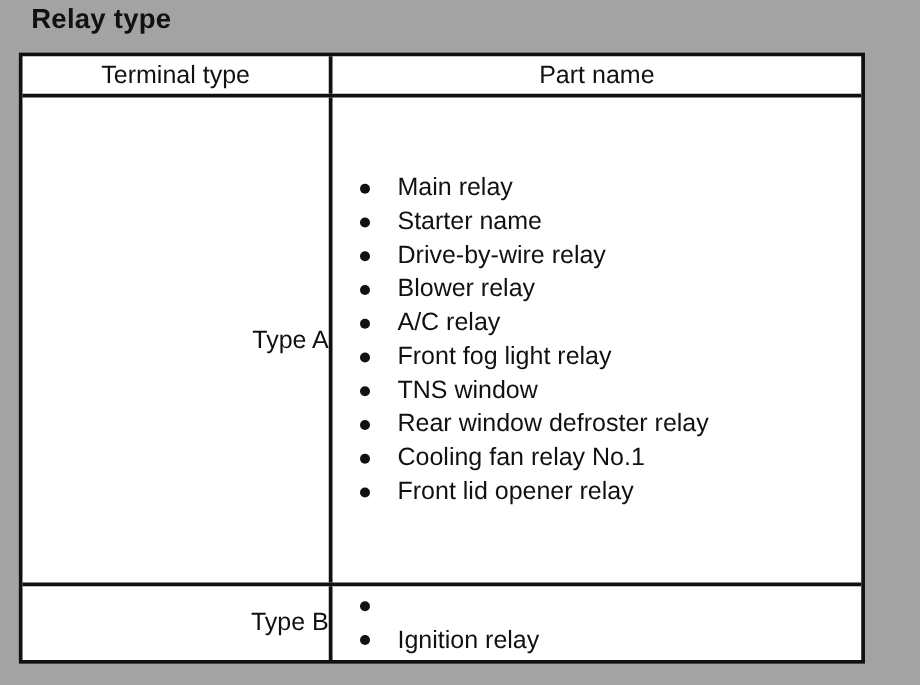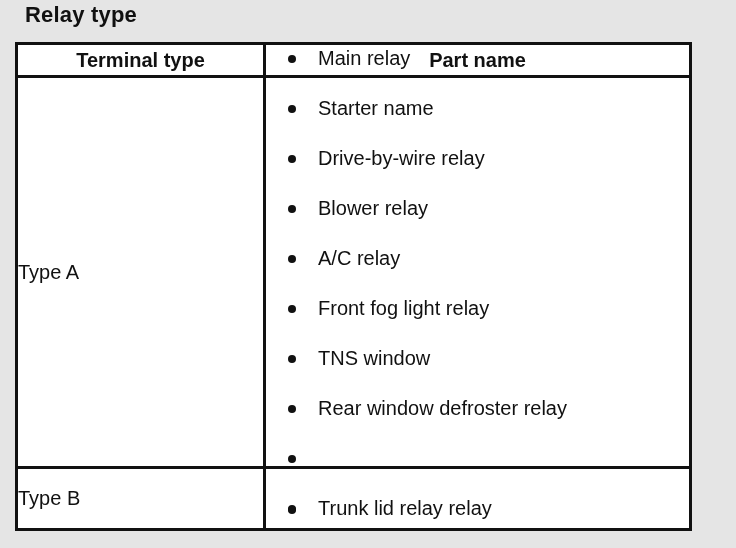--- a/index.html
+++ b/index.html
@@ -6,21 +6,21 @@
     margin: 0;
     padding: 0;
     background: #ffffff;
     font-family: "Liberation Sans", "DejaVu Sans", sans-serif;
     color: #111111;
   }
   .page {
     position: relative;
     width: 736px;
     height: 548px;
-    background: #e5e5e5;
+    background: #a3a3a3;
     overflow: hidden;
   }
   .page-title {
     position: absolute;
     left: 25px;
     top: 2px;
     margin: 0;
     font-size: 22px;
     font-weight: 700;
     letter-spacing: 0.2px;
@@ -44,33 +44,33 @@
   }
   .cell {
     box-sizing: border-box;
   }
   .col-terminal {
     width: 248px;
     flex: 0 0 248px;
     border-right: 3px solid #111111;
     display: flex;
     align-items: center;
-    justify-content: flex-start;
+    justify-content: flex-end;
   }
   .col-part {
     flex: 1 1 auto;
     display: flex;
     align-items: center;
   }
   .header-row {
     height: 30px;
   }
   .header-row .cell {
     font-size: 20px;
-    font-weight: 700;
+    font-weight: 400;
     display: flex;
     align-items: center;
     justify-content: center;
   }
   .row-a { height: 388px; }
   .row-b { height: 59px; }
   .terminal-label {
     font-size: 20px;
     font-weight: 400;
   }
@@ -80,21 +80,20 @@
     padding: 0 0 0 22px;
     width: 100%;
   }
   ul.part-list li {
     display: flex;
     align-items: center;
     height: 27px;
     font-size: 20px;
     font-weight: 400;
     white-space: nowrap;
-    margin-top: 23px;
   }
   .bullet {
     flex: 0 0 auto;
     width: 8px;
     height: 8px;
     border-radius: 50%;
     background: #111111;
     margin-right: 22px;
     display: inline-block;
   }
@@ -146,36 +145,41 @@
           <li>
               <span class="bullet"></span>
               <span>TNS window</span>
             </li>
           <li>
               <span class="bullet"></span>
               <span>Rear window defroster relay</span>
             </li>
           <li>
               <span class="bullet"></span>
+              <span>Cooling fan relay No.1</span>
             </li>
           <li>
               <span class="bullet"></span>
-              <span>Trunk lid relay relay</span>
+              <span>Front lid opener relay</span>
             </li>
         </ul>
       </div>
     </div>
 
     <div class="t-row row-b">
       <div class="cell col-terminal">
         <span class="terminal-label">Type B</span>
       </div>
       <div class="cell col-part">
         <ul class="part-list">
           <li>
               <span class="bullet"></span>
             </li>
+          <li>
+              <span class="bullet"></span>
+              <span>Ignition relay</span>
+            </li>
         </ul>
       </div>
     </div>
 
   </div>
 </div>
 
 </body></html>

